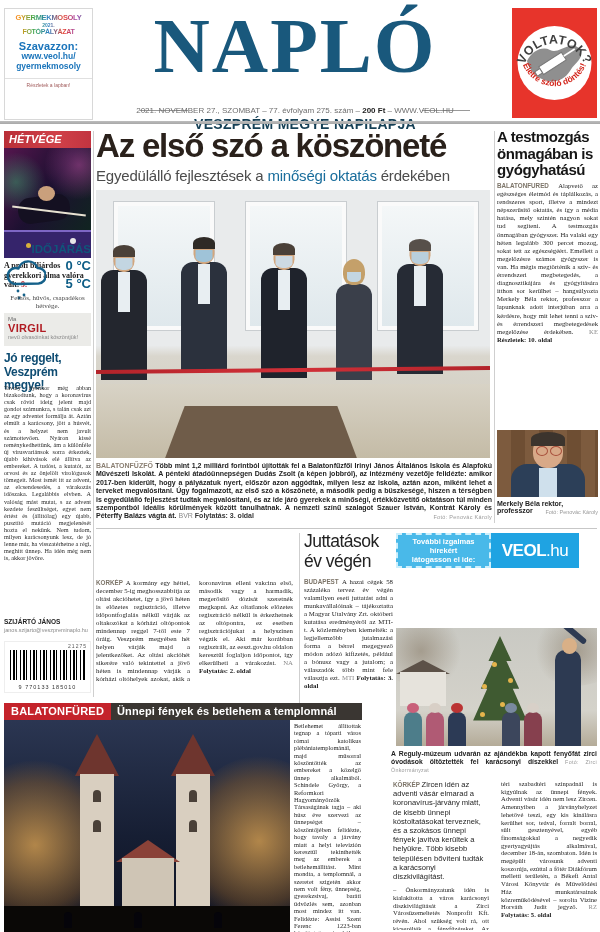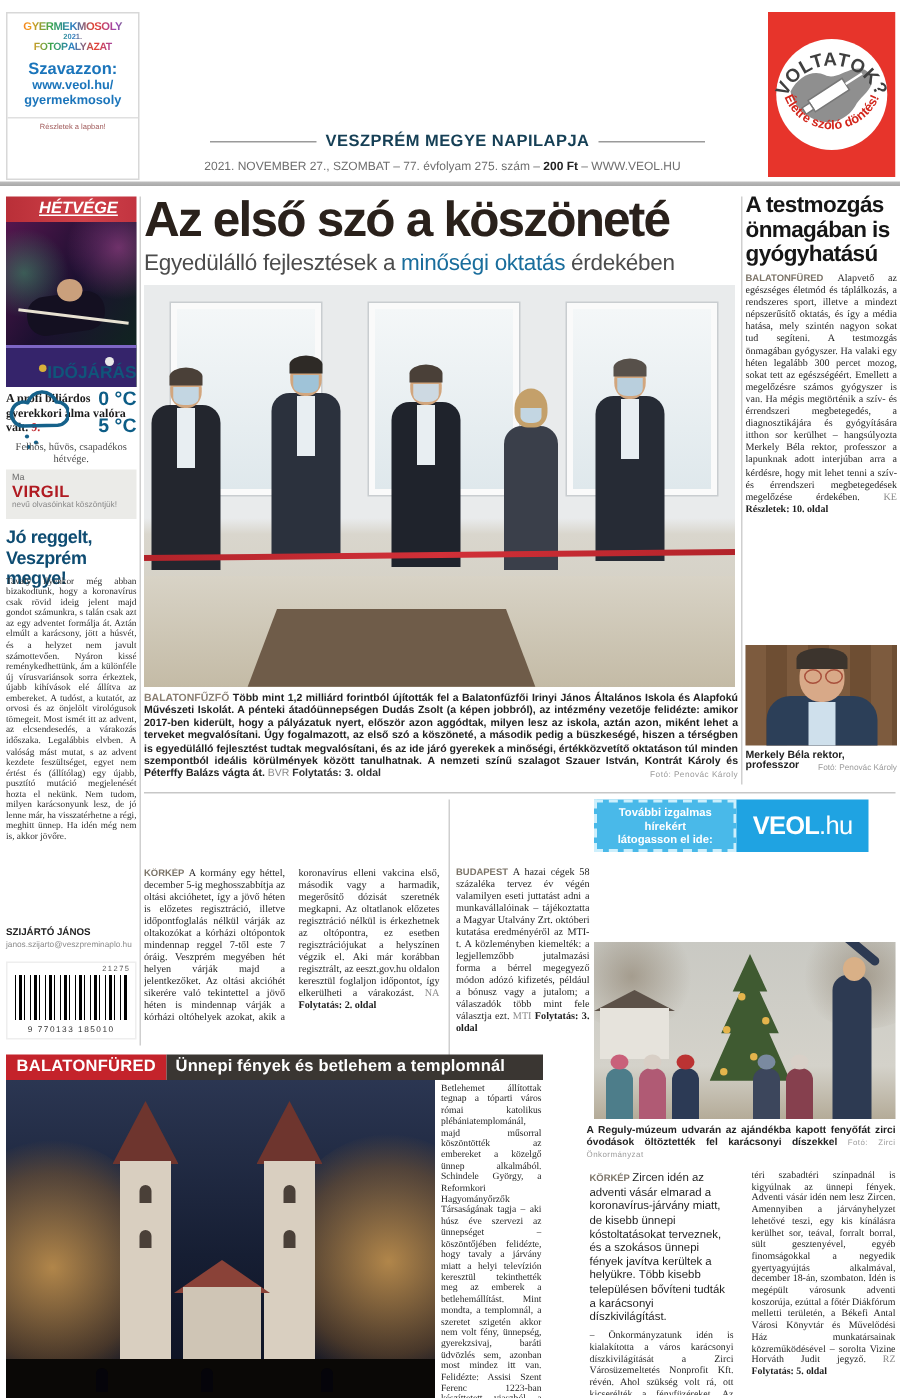--- a/index.html
+++ b/index.html
@@ -18,29 +18,29 @@
   #promo-left .t1{font-size:7.5px;margin-top:4px;letter-spacing:-0.3px;}
   #promo-left .t2{font-size:5px;}
   #promo-left .t3{font-size:7px;letter-spacing:-0.3px;}
   #promo-left .cta{color:#1b75bb;font-weight:bold;font-size:11px;margin-top:5px;}
   #promo-left .url{color:#1b75bb;font-weight:bold;font-size:8.5px;line-height:9.5px;}
   #promo-left .note{color:#a05a5a;font-size:5px;margin-top:7px;border-top:1px solid #e0e0e0;padding-top:3px;}
   #logo{left:95px;top:6px;width:400px;text-align:center;font-family:"Liberation Serif",serif;
         font-weight:bold;font-size:78px;line-height:80px;color:#19587c;letter-spacing:2px;}
   #tagline-row{left:140px;top:88px;width:330px;display:flex;align-items:center;gap:6px;}
   #tagline-row .line{flex:1;height:1px;background:#9a9a9a;}
-  #tagline{font-weight:bold;font-size:11px;color:#153f55;letter-spacing:0.3px;}
+  #tagline{font-weight:bold;font-size:14px;color:#153f55;letter-spacing:0.3px;margin-top:28px;}
   #dateline{left:95px;top:106px;width:400px;text-align:center;font-size:8px;color:#6e6e6e;}
   #dateline b{color:#222;}
   #promo-right{left:512px;top:8px;width:85px;height:110px;}
   #header-bar{left:0;top:121px;width:600px;height:3px;background:linear-gradient(#bdbdbd,#a8a8a8);}
 
   
   #hetvege-banner{left:4px;top:131px;width:87px;height:17px;background:linear-gradient(90deg,#b92f38,#d04149 60%,#c23440);
-      color:#fff;font-weight:bold;font-style:italic;font-size:11px;line-height:17px;padding-left:22px;box-sizing:border-box;text-decoration:underline;}
+      color:#fff;font-weight:bold;font-style:italic;font-size:11px;line-height:17px;padding-left:5px;box-sizing:border-box;}
   #billiards-photo{left:4px;top:148px;width:87px;height:110px;overflow:hidden;
       background:linear-gradient(125deg,#55164e,#1c1030 45%,#0d2a1c);}
   .bp-glow1{position:absolute;left:40px;top:-18px;width:70px;height:70px;border-radius:50%;
       background:radial-gradient(circle,#d054b077,transparent 70%);}
   .bp-glow2{position:absolute;left:-18px;top:4px;width:60px;height:60px;border-radius:50%;
       background:radial-gradient(circle,#3fc97a66,transparent 70%);}
   .bp-table{position:absolute;left:0;bottom:0;width:100%;height:26px;background:#35246b;}
   .bp-cushion{position:absolute;left:0;bottom:24px;width:100%;height:4px;background:#7d66c4;}
   .bp-head{position:absolute;left:34px;top:38px;width:17px;height:15px;border-radius:50%;background:#caa07c;}
   .bp-body{position:absolute;left:14px;top:48px;width:52px;height:26px;border-radius:12px;background:#141021;transform:rotate(-8deg);}
@@ -170,20 +170,21 @@
   <div class="abs" id="promo-left">
     <div class="rainbow t1">GYERMEKMOSOLY</div>
     <div class="rainbow t2">2021.</div>
     <div class="rainbow t3">FOTÓPÁLYÁZAT</div>
     <div class="cta">Szavazzon:</div>
     <div class="url">www.veol.hu/</div>
     <div class="url">gyermekmosoly</div>
     <div class="note">Részletek a lapban!</div>
   </div>
 
+  <div class="abs" id="logo">NAPLÓ</div>
 
   <div class="abs" id="tagline-row">
     <div class="line"></div>
     <div id="tagline">VESZPRÉM MEGYE NAPILAPJA</div>
     <div class="line"></div>
   </div>
 
   <div class="abs" id="dateline"><span>2021. NOVEMBER 27., SZOMBAT – 77. évfolyam 275. szám – </span><b>200 Ft</b><span> – WWW.VEOL.HU</span></div>
 
   <div class="abs" id="promo-right">
@@ -320,20 +321,21 @@
     <div class="mk-glasses2"></div>
   </div>
   <div class="abs" id="merkely-caption">Merkely Béla rektor, professzor</div>
   <div class="abs" id="merkely-credit">Fotó: Penovác Károly</div>
 
   <div class="abs rule-h" id="mid-rule"></div>
   <div class="abs rule-v rule-a"></div>
 
   <div class="abs serif just" id="vacc-body"><span class="loc-b">KÖRKÉP </span><span>A kormány egy héttel, december 5-ig meghosszabbítja az oltási akcióhetet, így a jövő héten is előzetes regisztráció, illetve időpontfoglalás nélkül várják az oltakozókat a kórházi oltópontok mindennap reggel 7-től este 7 óráig. Veszprém megyében hét helyen várják majd a jelentkezőket. Az oltási akcióhét sikerére való tekintettel a jövő héten is mindennap várják a kórházi oltóhelyek azokat, akik a koronavírus elleni vakcina első, második vagy a harmadik, megerősítő dózisát szeretnék megkapni. Az oltatlanok előzetes regisztráció nélkül is érkezhetnek az oltópontra, ez esetben regisztrációjukat a helyszínen végzik el. Aki már korábban regisztrált, az eeszt.gov.hu oldalon keresztül foglaljon időpontot, így elkerülheti a várakozást. </span><span class="sig">NA </span><b>Folytatás: 2. oldal</b></div>
 
+  <div class="abs" id="bonus-title">Juttatások év végén</div>
   <div class="abs serif just" id="bonus-body"><span class="loc-b">BUDAPEST </span><span>A hazai cégek 58 százaléka tervez év végén valamilyen eseti juttatást adni a munkavállalóinak – tájékoztatta a Magyar Utalvány Zrt. októberi kutatása eredményéről az MTI-t. A közleményben kiemelték: a legjellemzőbb jutalmazási forma a bérrel megegyező módon adózó kifizetés, például a bónusz vagy a jutalom; a válaszadók több mint fele választja ezt. </span><span class="sig">MTI </span><b>Folytatás: 3. oldal</b></div>
 
   <div class="abs" id="veol-box">
     <div id="veol-left">
       <div>További izgalmas hírekért</div>
       <div>látogasson el ide:</div>
     </div>
     <div id="veol-right">
         <span class="b">VEOL</span>
         <span>.hu</span>

